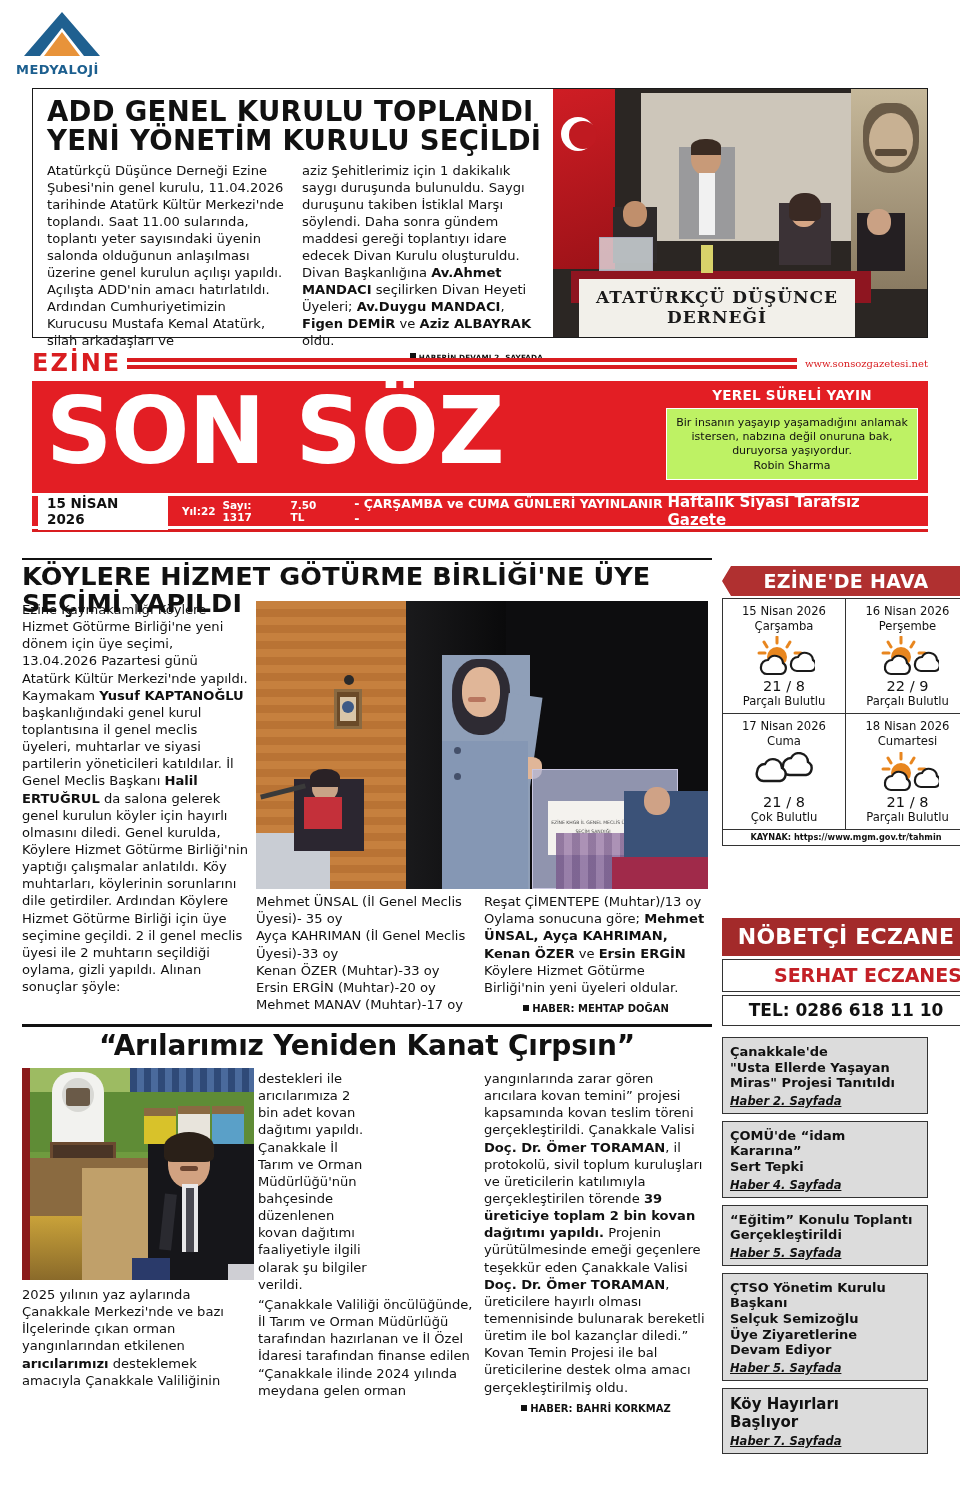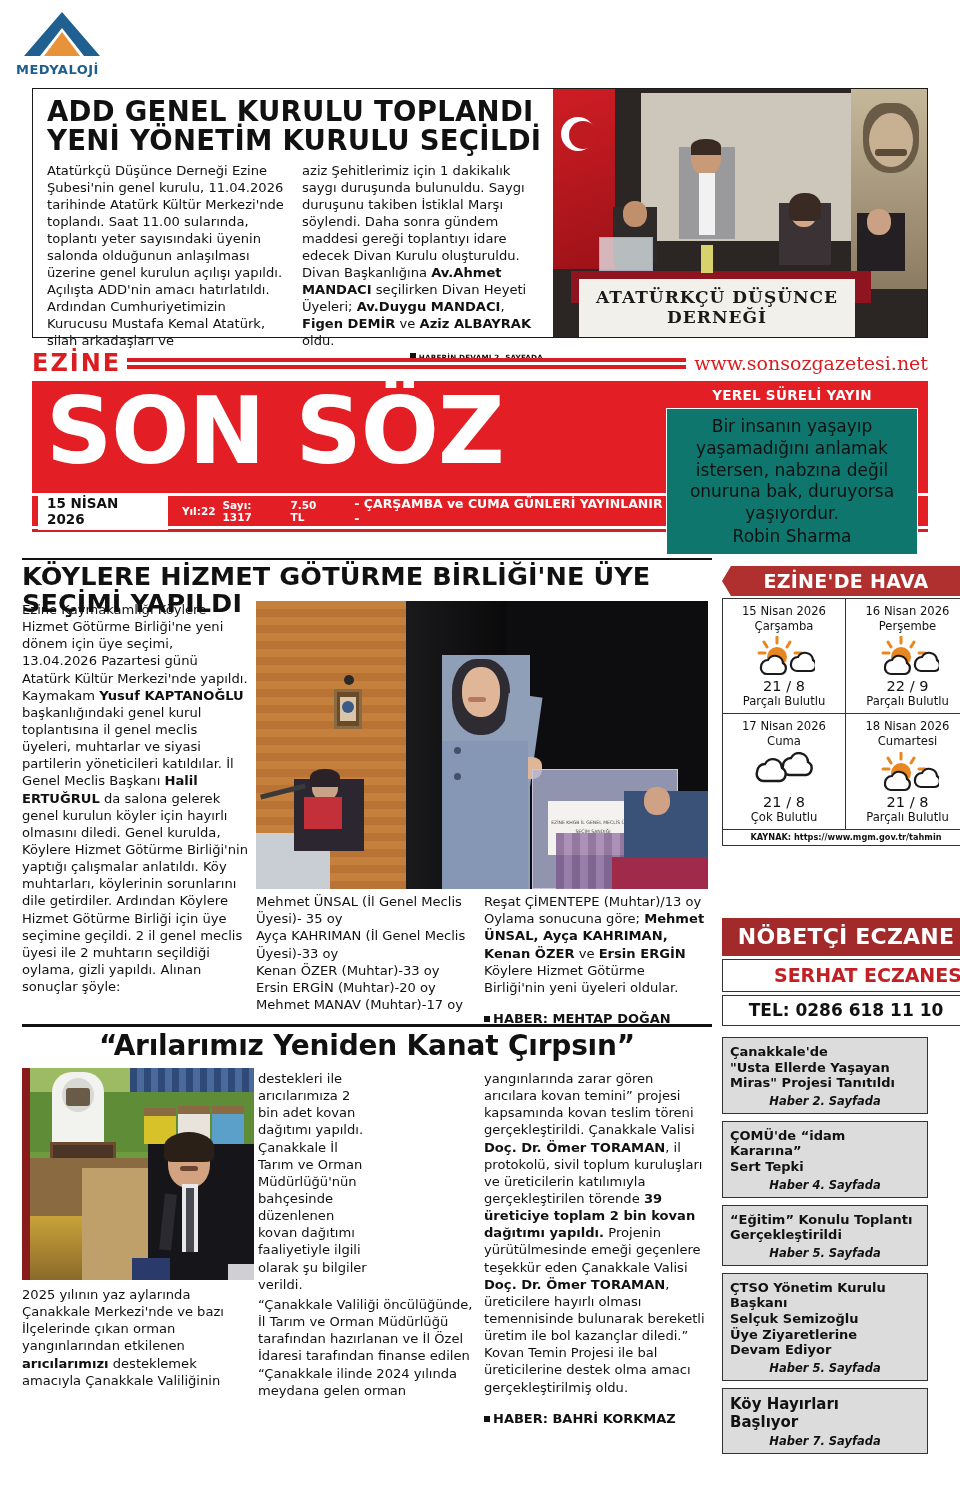--- a/index.html
+++ b/index.html
@@ -47,36 +47,36 @@
   .ezine {
     font-family:"DejaVu Sans","Liberation Sans",sans-serif;
     font-weight:800; font-size:24px; color:#d91d20; letter-spacing:2px;
     line-height:1; margin-right:6px;
   }
   .mast-rules { flex:1; display:flex; flex-direction:column; justify-content:center; gap:3px; }
   .mast-rules span { display:block; background:#d91d20; height:4px; }
   .mast-rules span.r2 { height:4px; }
   .mast-url {
     font-family:"DejaVu Serif","Liberation Serif",serif;
-    font-size:19px; color:#d91d20; margin-left:8px; white-space:nowrap;
+    font-size:10px; color:#d91d20; margin-left:8px; white-space:nowrap;
   }
   .mast-main {
     margin-top:3px; background:#e31e24; height:112px; position:relative;
     display:flex; align-items:stretch;
   }
   .sonsoz {
     font-family:"DejaVu Sans","Liberation Sans",sans-serif;
     font-weight:800; font-size:92px; color:#fff; line-height:102px;
     letter-spacing:-1px; padding-left:14px; white-space:nowrap;
   }
   .mast-right { position:absolute; right:10px; top:6px; width:252px; text-align:center; }
   .yerel { color:#fff; font-weight:800; font-size:13.5px; letter-spacing:0.3px; }
   .quote-box {
-    margin-top:5px; background:#0f766e; border:1px solid #fff; padding:7px 6px 6px;
-    font-size:17px; line-height:1.28; color:#111;
+    margin-top:5px; background:#bef264; border:1px solid #fff; padding:7px 6px 6px;
+    font-size:11px; line-height:1.28; color:#111;
   }
   .quote-author { margin-top:1px; }
 
   .mast-info {
     margin-top:3px; background:#e31e24; height:30px; display:flex; align-items:center;
     padding-left:6px; color:#fff;
   }
   .date-chip {
     background:#fff; color:#111; font-weight:800; font-size:13.5px;
     padding:3px 9px; margin-right:14px;
@@ -102,21 +102,21 @@
   .mid-photo { position:absolute; left:256px; top:601px; width:452px; height:288px; overflow:hidden; }
   .mid-col2 {
     position:absolute; left:256px; top:893px; width:220px;
     font-size:13.1px; line-height:1.315; color:#111;
   }
   .mid-col3 {
     position:absolute; left:484px; top:893px; width:224px;
     font-size:13.1px; line-height:1.315; color:#111;
   }
   .mid-col3 b { font-weight:800; }
-  .byline { margin-top:14px; text-align:left; font-size:13px; font-weight:700; color:#111; }
+  .byline { margin-top:6px; text-align:center; font-size:10px; font-weight:700; color:#111; }
   .byline .sq { display:inline-block; width:6px; height:6px; background:#111; margin-right:3px; vertical-align:1px;}
 
   
   .weather { position:absolute; left:722px; top:566px; width:248px; }
   .weather-banner { position:relative; height:30px; margin-bottom:2px; }
   .banner-shape {
     position:absolute; inset:0; background:#b03030;
     clip-path: polygon(0% 50%, 9px 0%, 100% 0%, calc(100% - 9px) 50%, 100% 100%, 9px 100%);
   }
   .banner-text {
@@ -153,22 +153,22 @@
   }
 
   
   .teasers { position:absolute; left:722px; top:1037px; width:206px; }
   .teaser {
     border:1px solid #333; background:#dcdcdc; padding:6px 7px 5px;
     margin-bottom:7px;
   }
   .teaser-title { font-weight:800; font-size:13px; line-height:1.2; color:#111; }
   .teaser-page {
-    text-align:center; font-style:italic; font-weight:700; font-size:11.5px;
-    color:#111; margin-top:3px;
+    text-align:left; font-style:italic; font-weight:700; font-size:11.5px;
+    color:#111; margin-top:3px;text-decoration:underline;
   }
 
   
   .bee-rule { position:absolute; left:22px; top:1024px; width:690px; height:3px; background:#111; }
   .bee-title {
     position:absolute; left:22px; top:1029px; width:690px; text-align:center;
     font-weight:800; font-size:28px; color:#111; letter-spacing:-0.2px;
   }
   .bee-photo { position:absolute; left:22px; top:1068px; width:232px; height:212px; overflow:hidden; }
   .bee-col-a {

